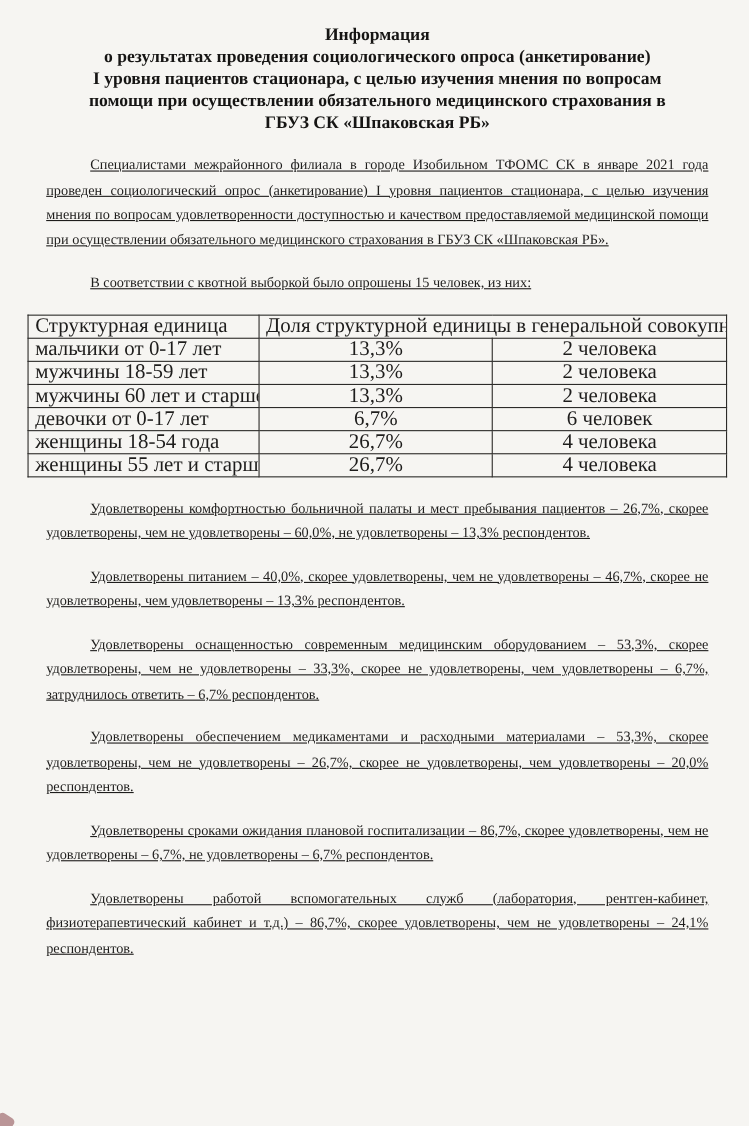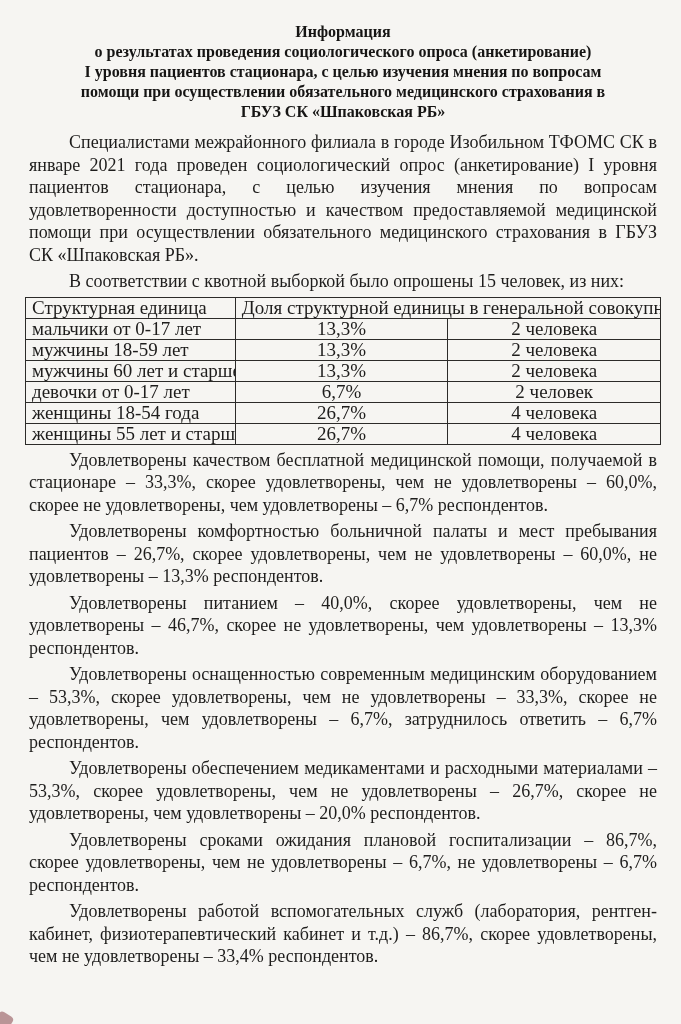--- a/index.html
+++ b/index.html
@@ -22,25 +22,26 @@
   .title-block {
     text-align: center;
     font-weight: bold;
     font-size: 16px;
     line-height: 20px;
     margin-bottom: 9px;
     color: #161514;
   }
   .title-line { white-space: nowrap; }
   .para {
-    margin: 4px;
-    font-size: 18px;
+    margin: 17px;
+    font-size: 13px;
     line-height: 22.5px;
     text-align: justify;
     text-indent: 40px;
+    text-decoration: underline;
   }
   table.sample {
     border-collapse: collapse;
     width: 100%;
     margin: 3px 0 4px 0;
     font-size: 19px;
     table-layout: fixed;
   }
   table.sample th, table.sample td {
     border: 1.6px solid #2c2b29;
@@ -102,37 +103,36 @@
         <td class="c-count">2 человека</td>
       </tr>
       <tr>
         <td class="c-unit">мужчины 60 лет и старше</td>
         <td class="c-share">13,3%</td>
         <td class="c-count">2 человека</td>
       </tr>
       <tr>
         <td class="c-unit">девочки от 0-17 лет</td>
         <td class="c-share">6,7%</td>
-        <td class="c-count">2 человек</td>
+        <td class="c-count">6 человек</td>
       </tr>
       <tr>
         <td class="c-unit">женщины 18-54 года</td>
         <td class="c-share">26,7%</td>
         <td class="c-count">4 человека</td>
       </tr>
       <tr>
         <td class="c-unit">женщины 55 лет и старше</td>
         <td class="c-share">26,7%</td>
         <td class="c-count">4 человека</td>
       </tr>
     </tbody>
   </table>
 
-  <p class="para">Удовлетворены качеством бесплатной медицинской помощи, получаемой в стационаре – 33,3%, скорее удовлетворены, чем не удовлетворены – 60,0%, скорее не удовлетворены, чем удовлетворены – 6,7% респондентов.</p>
   <p class="para">Удовлетворены комфортностью больничной палаты и мест пребывания пациентов – 26,7%, скорее удовлетворены, чем не удовлетворены – 60,0%, не удовлетворены – 13,3% респондентов.</p>
   <p class="para">Удовлетворены питанием – 40,0%, скорее удовлетворены, чем не удовлетворены – 46,7%, скорее не удовлетворены, чем удовлетворены – 13,3% респондентов.</p>
   <p class="para">Удовлетворены оснащенностью современным медицинским оборудованием – 53,3%, скорее удовлетворены, чем не удовлетворены – 33,3%, скорее не удовлетворены, чем удовлетворены – 6,7%, затруднилось ответить – 6,7% респондентов.</p>
   <p class="para">Удовлетворены обеспечением медикаментами и расходными материалами – 53,3%, скорее удовлетворены, чем не удовлетворены – 26,7%, скорее не удовлетворены, чем удовлетворены – 20,0% респондентов.</p>
   <p class="para">Удовлетворены сроками ожидания плановой госпитализации – 86,7%, скорее удовлетворены, чем не удовлетворены – 6,7%, не удовлетворены – 6,7% респондентов.</p>
-  <p class="para">Удовлетворены работой вспомогательных служб (лаборатория, рентген-кабинет, физиотерапевтический кабинет и т.д.) – 86,7%, скорее удовлетворены, чем не удовлетворены – 33,4% респондентов.</p>
+  <p class="para">Удовлетворены работой вспомогательных служб (лаборатория, рентген-кабинет, физиотерапевтический кабинет и т.д.) – 86,7%, скорее удовлетворены, чем не удовлетворены – 24,1% респондентов.</p>
 
   <div class="corner-mark"></div>
 </div>
 
 </body></html>

